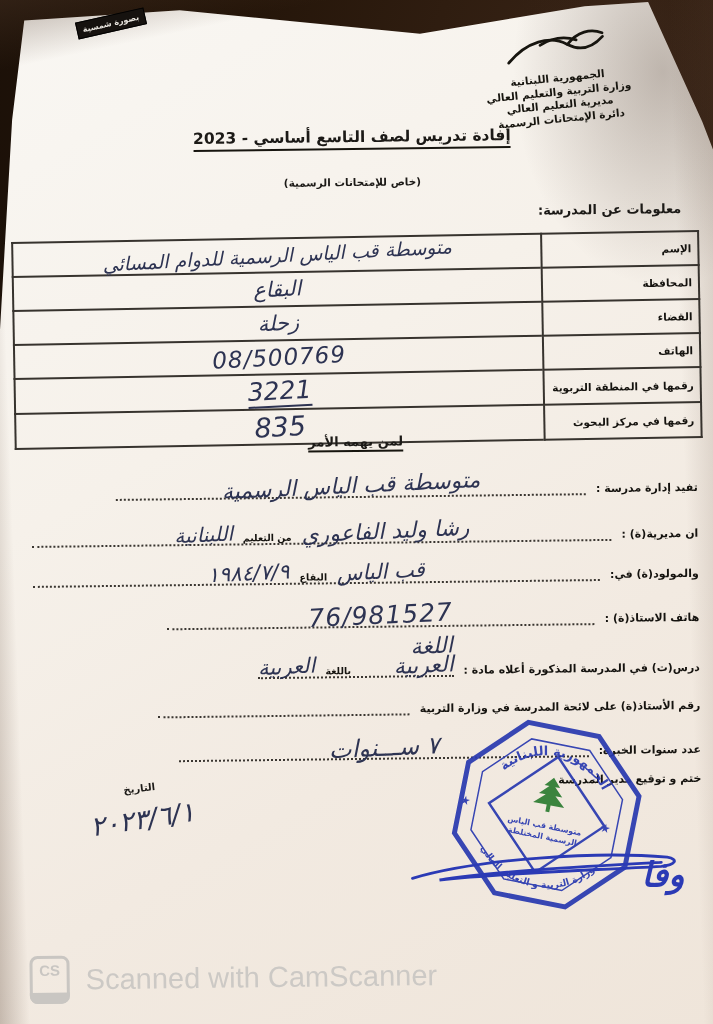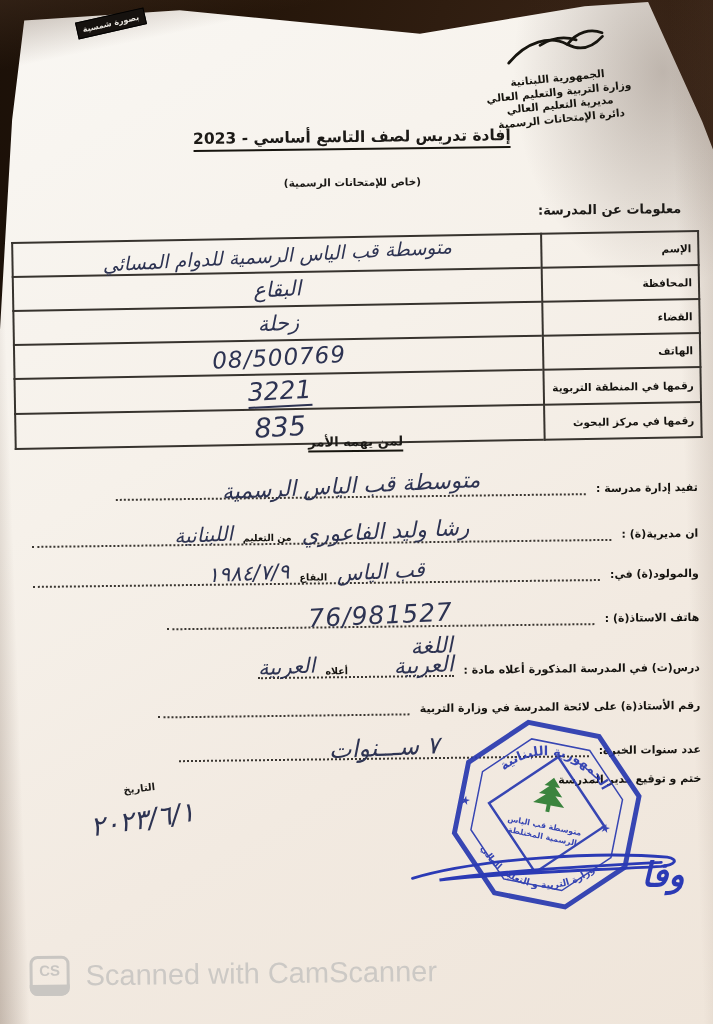--- a/index.html
+++ b/index.html
@@ -48,21 +48,21 @@
 
   .date-block{position:absolute;left:48px;top:780px;width:180px;text-align:center;transform:rotate(-6deg);}
   .date-label{font-size:10px;font-weight:bold;}
   .date-value{font-size:27px;margin-top:10px;letter-spacing:3px;}
 
   .stamp{position:absolute;left:444px;top:718px;width:198px;height:198px;transform:rotate(12deg);opacity:.93;}
   .sig{position:absolute;left:405px;top:776px;width:302px;height:128px;}
   .sigtxt{font-style:italic;font-family:"DejaVu Sans",sans-serif;font-weight:bold;}
 
   .footer{position:absolute;left:24px;top:952px;display:flex;align-items:center;gap:16px;}
-  .cs-logo{width:40px;height:40px;border:3px solid #c9c6c2;border-radius:8px;box-sizing:border-box;position:relative;}
+  .cs-logo{width:40px;height:48px;border:3px solid #c9c6c2;border-radius:8px;box-sizing:border-box;position:relative;}
   .cs-logo .cs-text{display:block;text-align:center;font-size:15px;font-weight:bold;color:#c9c6c2;margin-top:3px;
         font-family:"Liberation Sans",sans-serif;}
   .cs-logo .cs-bar{position:absolute;left:-3px;right:-3px;bottom:-3px;height:11px;background:#c9c6c2;border-radius:0 0 8px 8px;}
   .footer-text{font-size:29px;color:#ccc9c5;font-family:"Liberation Sans",sans-serif;}
 </style>
 </head>
 <body>
 
 <div class="page">
   <div class="paper"></div>
@@ -157,21 +157,21 @@
         <div class="flabel">هاتف الاستاذ(ة) :</div>
         <div class="dots" style="margin-left:140px;">
           <span class="hw" style="font-size:25px;letter-spacing:1px;">76/981527</span>
         </div>
       </div>
 
       <div class="frow" style="height:50px;">
         <div class="flabel">درس(ت) في المدرسة المذكورة أعلاه مادة :</div>
         <div class="dots" style="margin-left:230px;">
           <span class="hw" style="font-size:22px;">اللغة العربية</span>
-          <span class="mid">أعلاه</span>
+          <span class="mid">باللغة</span>
           <span class="hw" style="font-size:21px;">العربية</span>
         </div>
       </div>
 
       <div class="frow" style="height:38px;">
         <div class="flabel">رقم الأستاذ(ة) على لائحة المدرسة في وزارة التربية</div>
         <div class="dots" style="margin-left:130px;"></div>
       </div>
 
       <div class="frow" style="height:44px;">

